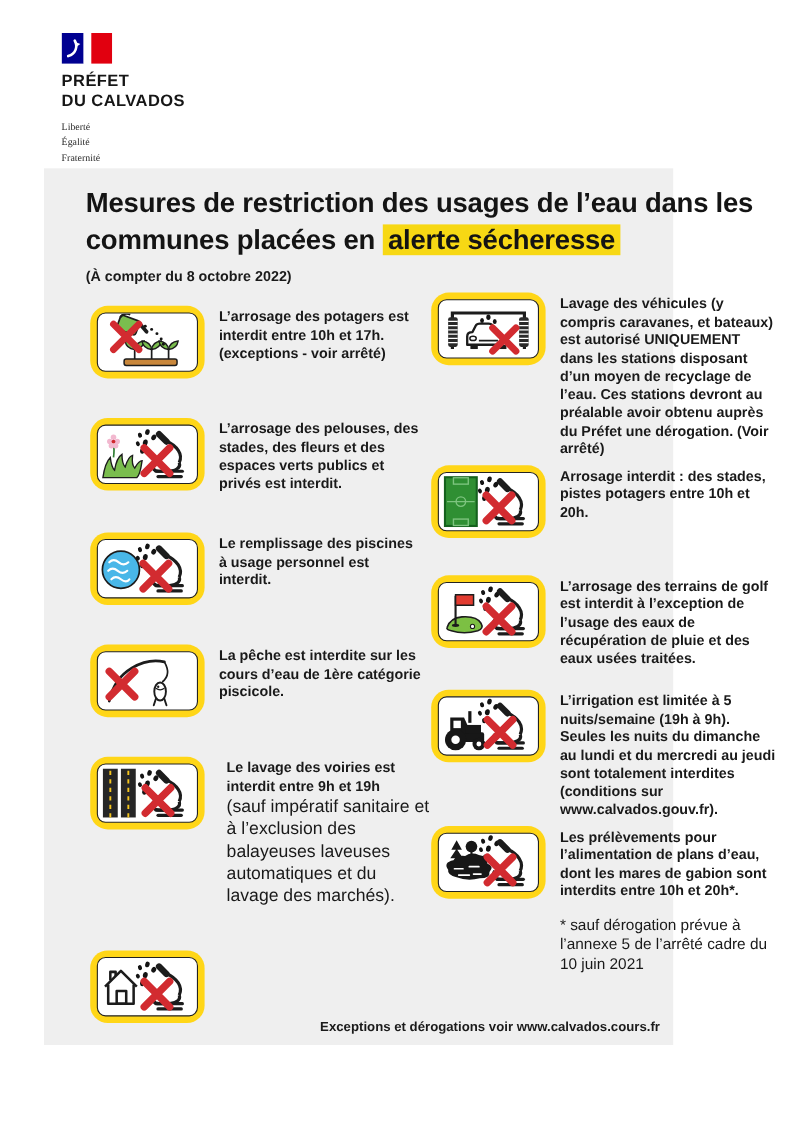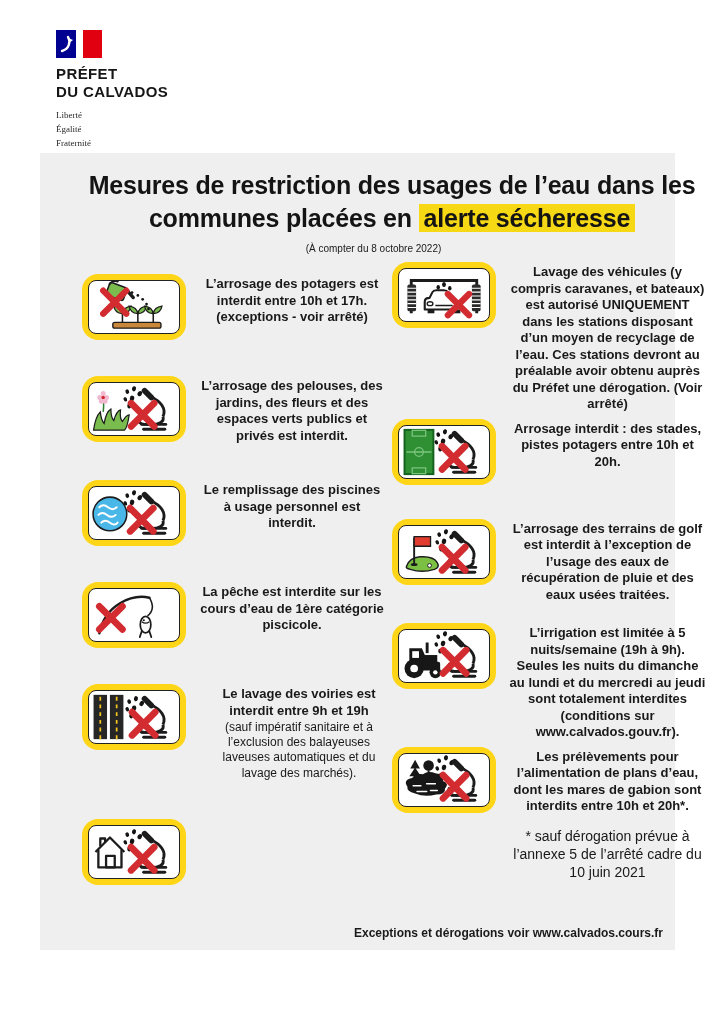--- a/index.html
+++ b/index.html
@@ -11,31 +11,30 @@
   .page{position:relative;width:724px;height:1024px;}
 
   
   .gov-logo{position:absolute;left:56px;top:30px;}
   .flag{display:block;}
   .ministry{margin-top:7px;font-weight:700;font-size:15px;line-height:1.18;letter-spacing:.4px;color:#161616;}
   .motto{margin-top:9px;font-family:"Liberation Serif",serif;font-size:9px;line-height:1.55;color:#2a2a2a;}
 
   
   .panel{
-    position:absolute;left:40px;top:153px;width:635px;height:797px;
+    position:absolute;left:40px;top:153px;width:572px;height:797px;
     background:var(--panel,#EFEFEF);box-sizing:border-box;
     padding:16px 6px 0 38px;
-    text-align:center;
   }
   .title{
     font-size:25px;font-weight:800;line-height:1.3;color:#141414;
     width:628px;letter-spacing:-.2px;
   }
   .hl{background:var(--highlight,#F7D814);padding:0 5px;box-decoration-break:clone;}
-  .subtitle{margin-top:9px;font-size:10px;font-weight:400;color:#1a1a1a;}
+  .subtitle{margin-top:9px;font-size:13px;font-weight:700;color:#1a1a1a;}
 
   
   .grid{display:flex;margin-top:20px;}
   .col{display:flex;flex-direction:column;}
   .col-left{width:318px;margin-left:4px;}
   .col-right{width:314px;margin-top:-12px;}
   .item{display:flex;gap:13px;align-items:flex-start;margin-bottom:36px;}
   .col-left .item:nth-child(5){margin-bottom:38px;gap:20px;}
   .col-right .item:nth-child(1){margin-bottom:6px;}
   .col-right .item:nth-child(2){margin-bottom:34px;}
@@ -51,21 +50,21 @@
     width:92px;height:54px;background:#fff;border:1.5px solid #222;
     border-radius:8px;box-sizing:border-box;overflow:hidden;
   }
   .icon-inner svg{width:100%;height:100%;display:block;}
 
   .item-text{padding-top:2px;}
   .col-left .item-text{width:186px;}
   .col-right .item-text{width:198px;}
   .main{margin:0;font-size:13px;font-weight:700;line-height:1.27;color:#191919;}
   .main strong{font-weight:900;}
-  .small{margin:1px 0 0;font-size:12px;font-weight:400;line-height:1.27;color:#191919;}
+  .small{margin:1px 0 0;font-size:16px;font-weight:400;line-height:1.27;color:#191919;}
   .footnote{margin:12px 0 0;font-size:14px;font-weight:400;line-height:1.3;color:#191919;}
 
   .panel-footer{
     position:absolute;right:12px;bottom:10px;
     font-size:12px;font-weight:700;color:#1a1a1a;
   }
 </style>
 </head>
 <body>
 
@@ -163,21 +162,21 @@
  <path d="M54 43 h25" stroke-width="3" stroke-linecap="round"></path>
  <path d="M56 48 h22" stroke-width="3" stroke-linecap="round"></path>
 </g>
                   <g>
  <path d="M43 21 L67 45 M67 21 L43 45" stroke="#D22B30" stroke-width="7" stroke-linecap="round" fill="none"></path>
 </g>
  </svg>
               </div>
             </div>
             <div class="item-text">
-              <p class="main">L’arrosage des pelouses, des jardins, des fleurs et des espaces verts publics et privés est interdit.</p>
+              <p class="main">L’arrosage des pelouses, des stades, des fleurs et des espaces verts publics et privés est interdit.</p>
             </div>
           </div>
           <div class="item">
             <div class="icon-card">
               <div class="icon-inner">
                 <svg viewBox="0 0 92 54">
    <circle cx="21" cy="28" r="17.5" fill="#49B7E8" stroke="#1c1c1c" stroke-width="1.6"></circle>
    <g stroke="#ffffff" stroke-width="2" fill="none" stroke-linecap="round">
      <path d="M10 21 q4 -4 9 0 t9 0"></path>
                     <path d="M9 29 q4 -4 9 0 t9 0"></path>

